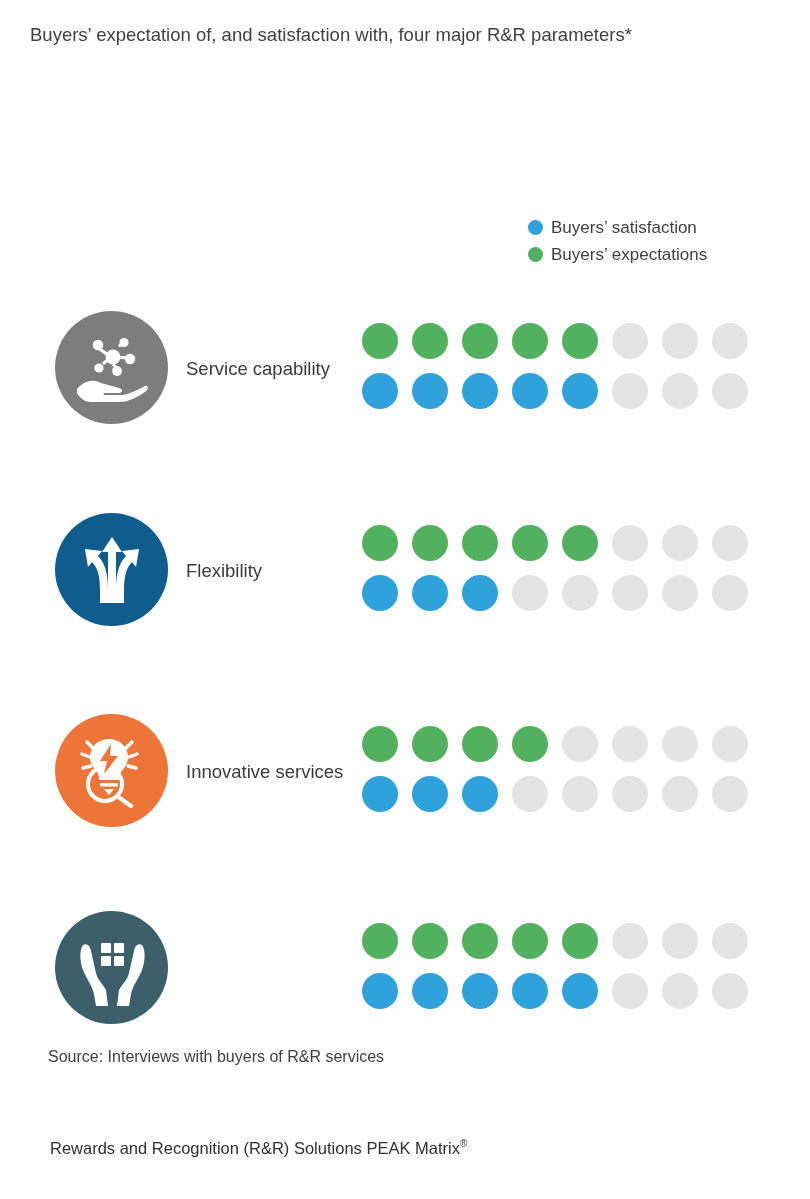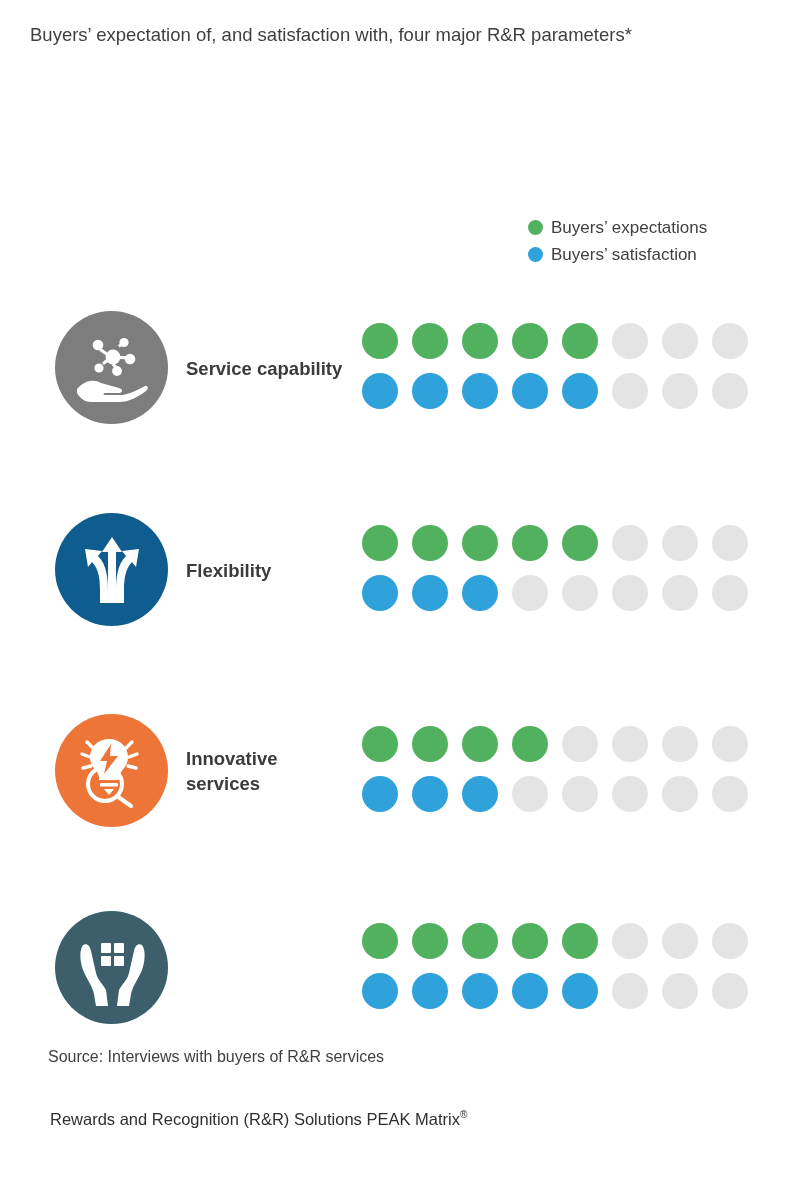--- a/index.html
+++ b/index.html
@@ -90,21 +90,21 @@
   .icon-circle svg { display: block; }
   .param-label {
     position: absolute;
     left: 186px;
     top: 0;
     width: 160px;
     height: 130px;
     display: flex;
     align-items: center;
     font-size: 18.5px;
-    font-weight: bold;
+    font-weight: normal;
     line-height: 25px;
     color: #3b3b3b;
   }
   .dot-grid {
     position: absolute;
     left: 362px;
     top: 20px;
     width: 420px;
   }
   .dot-line {
@@ -137,45 +137,45 @@
   }
   .logo {
     width: 190px;
     flex: 0 0 auto;
     position: relative;
     height: 62px;
   }
   .logo svg { position: absolute; left: 0; top: 0; }
   .footer-text {
     margin-left: 4px;
-    margin-top: 4px;
+    margin-top: 33px;
     font-size: 16.5px;
     line-height: 25px;
     color: #2f2f2f;
   }
   .footer-text .reg {
     font-size: 10px;
     vertical-align: super;
   }
 </style>
 </head>
 <body>
 
 <div class="header">
   <div class="subtitle">Buyers’ expectation of, and satisfaction with, four major R&amp;R parameters*</div>
 </div>
 
 <div class="legend">
   <div class="legend-row">
+    <span class="legend-dot" style="background:#2fa1db"></span>
+    <span class="legend-label">Buyers’ satisfaction</span>
+  </div>
+  <div class="legend-row">
     <span class="legend-dot" style="background:#52b15f"></span>
     <span class="legend-label">Buyers’ expectations</span>
-  </div>
-  <div class="legend-row">
-    <span class="legend-dot" style="background:#2fa1db"></span>
-    <span class="legend-label">Buyers’ satisfaction</span>
   </div>
 </div>
 
 <div class="rows">
 
   <div class="param-row" style="top:303px">
     <div class="icon-circle" style="background:#7d7d7d">
       <span>
         <svg width="74" height="74" viewBox="0 0 74 74">
           <g fill="#ffffff">

